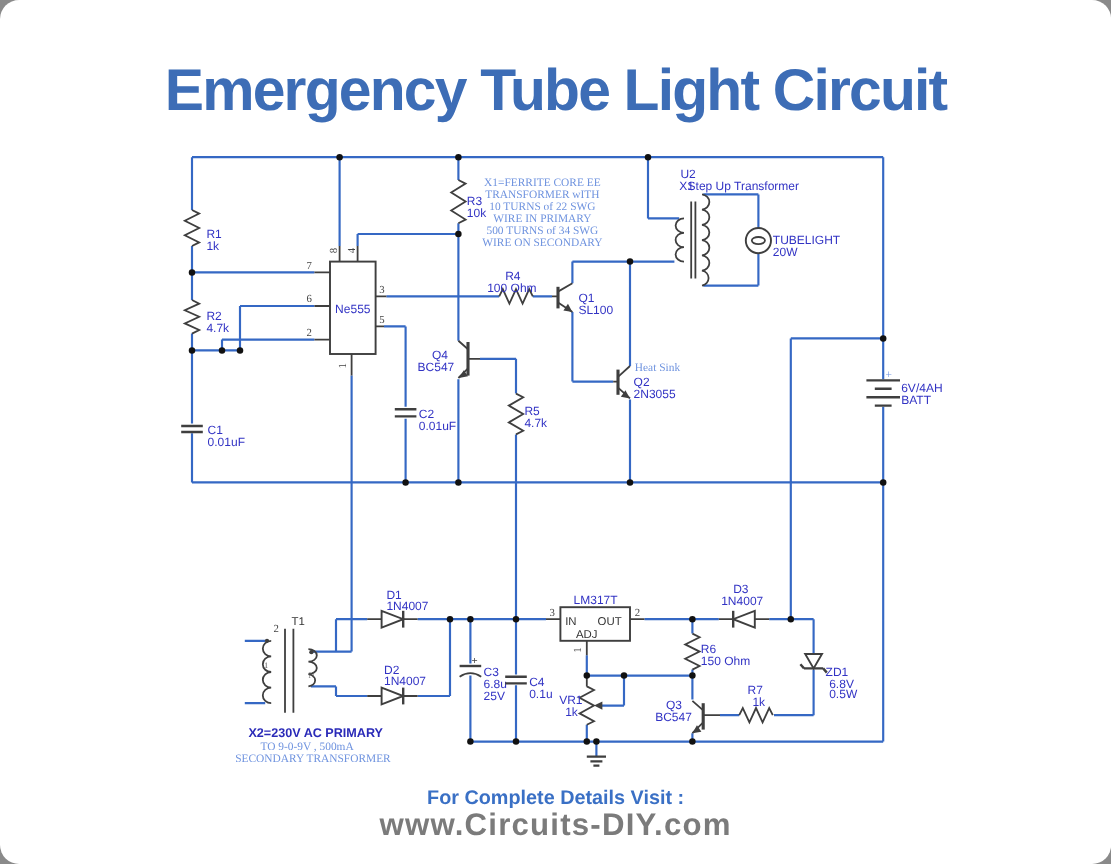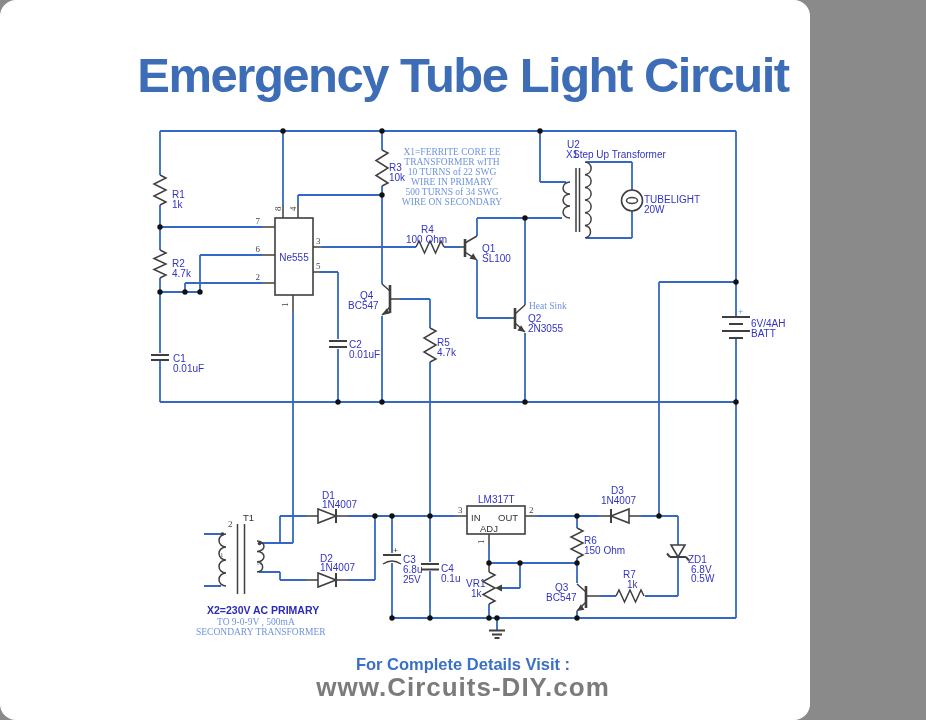--- a/index.html
+++ b/index.html
@@ -1,16 +1,16 @@
 <!DOCTYPE html>
 <html><head>
 <meta charset="utf-8">
 <style>
   html,body{margin:0;padding:0;background:#8a8a8a;}
-  .page{position:relative;width:810px;height:720px;background:#ffffff;border-radius:16px;overflow:hidden;}
+  .page{position:relative;width:926px;height:720px;background:#ffffff;border-radius:16px;overflow:hidden;}
   svg{display:block;}
   text{font-family:"Liberation Sans",sans-serif;}
   .lbl{font-size:10px;fill:#3233c4;}
   .pin{font-family:"Liberation Serif",serif;font-size:9px;fill:#444;}
   .note{font-family:"Liberation Serif",serif;font-size:9.5px;fill:#6f93df;}
   .icpin{font-size:9.5px;fill:#333;}
   .tiny{font-family:"Liberation Serif",serif;font-size:7px;fill:#555;}
   .title{font-size:49px;font-weight:bold;fill:#3d6db6;letter-spacing:-1.5px;}
   .foot1{font-size:16.5px;font-weight:bold;fill:#3a70c5;}
   .foot2{font-size:26px;font-weight:bold;fill:#7b7b7b;letter-spacing:1px;}

